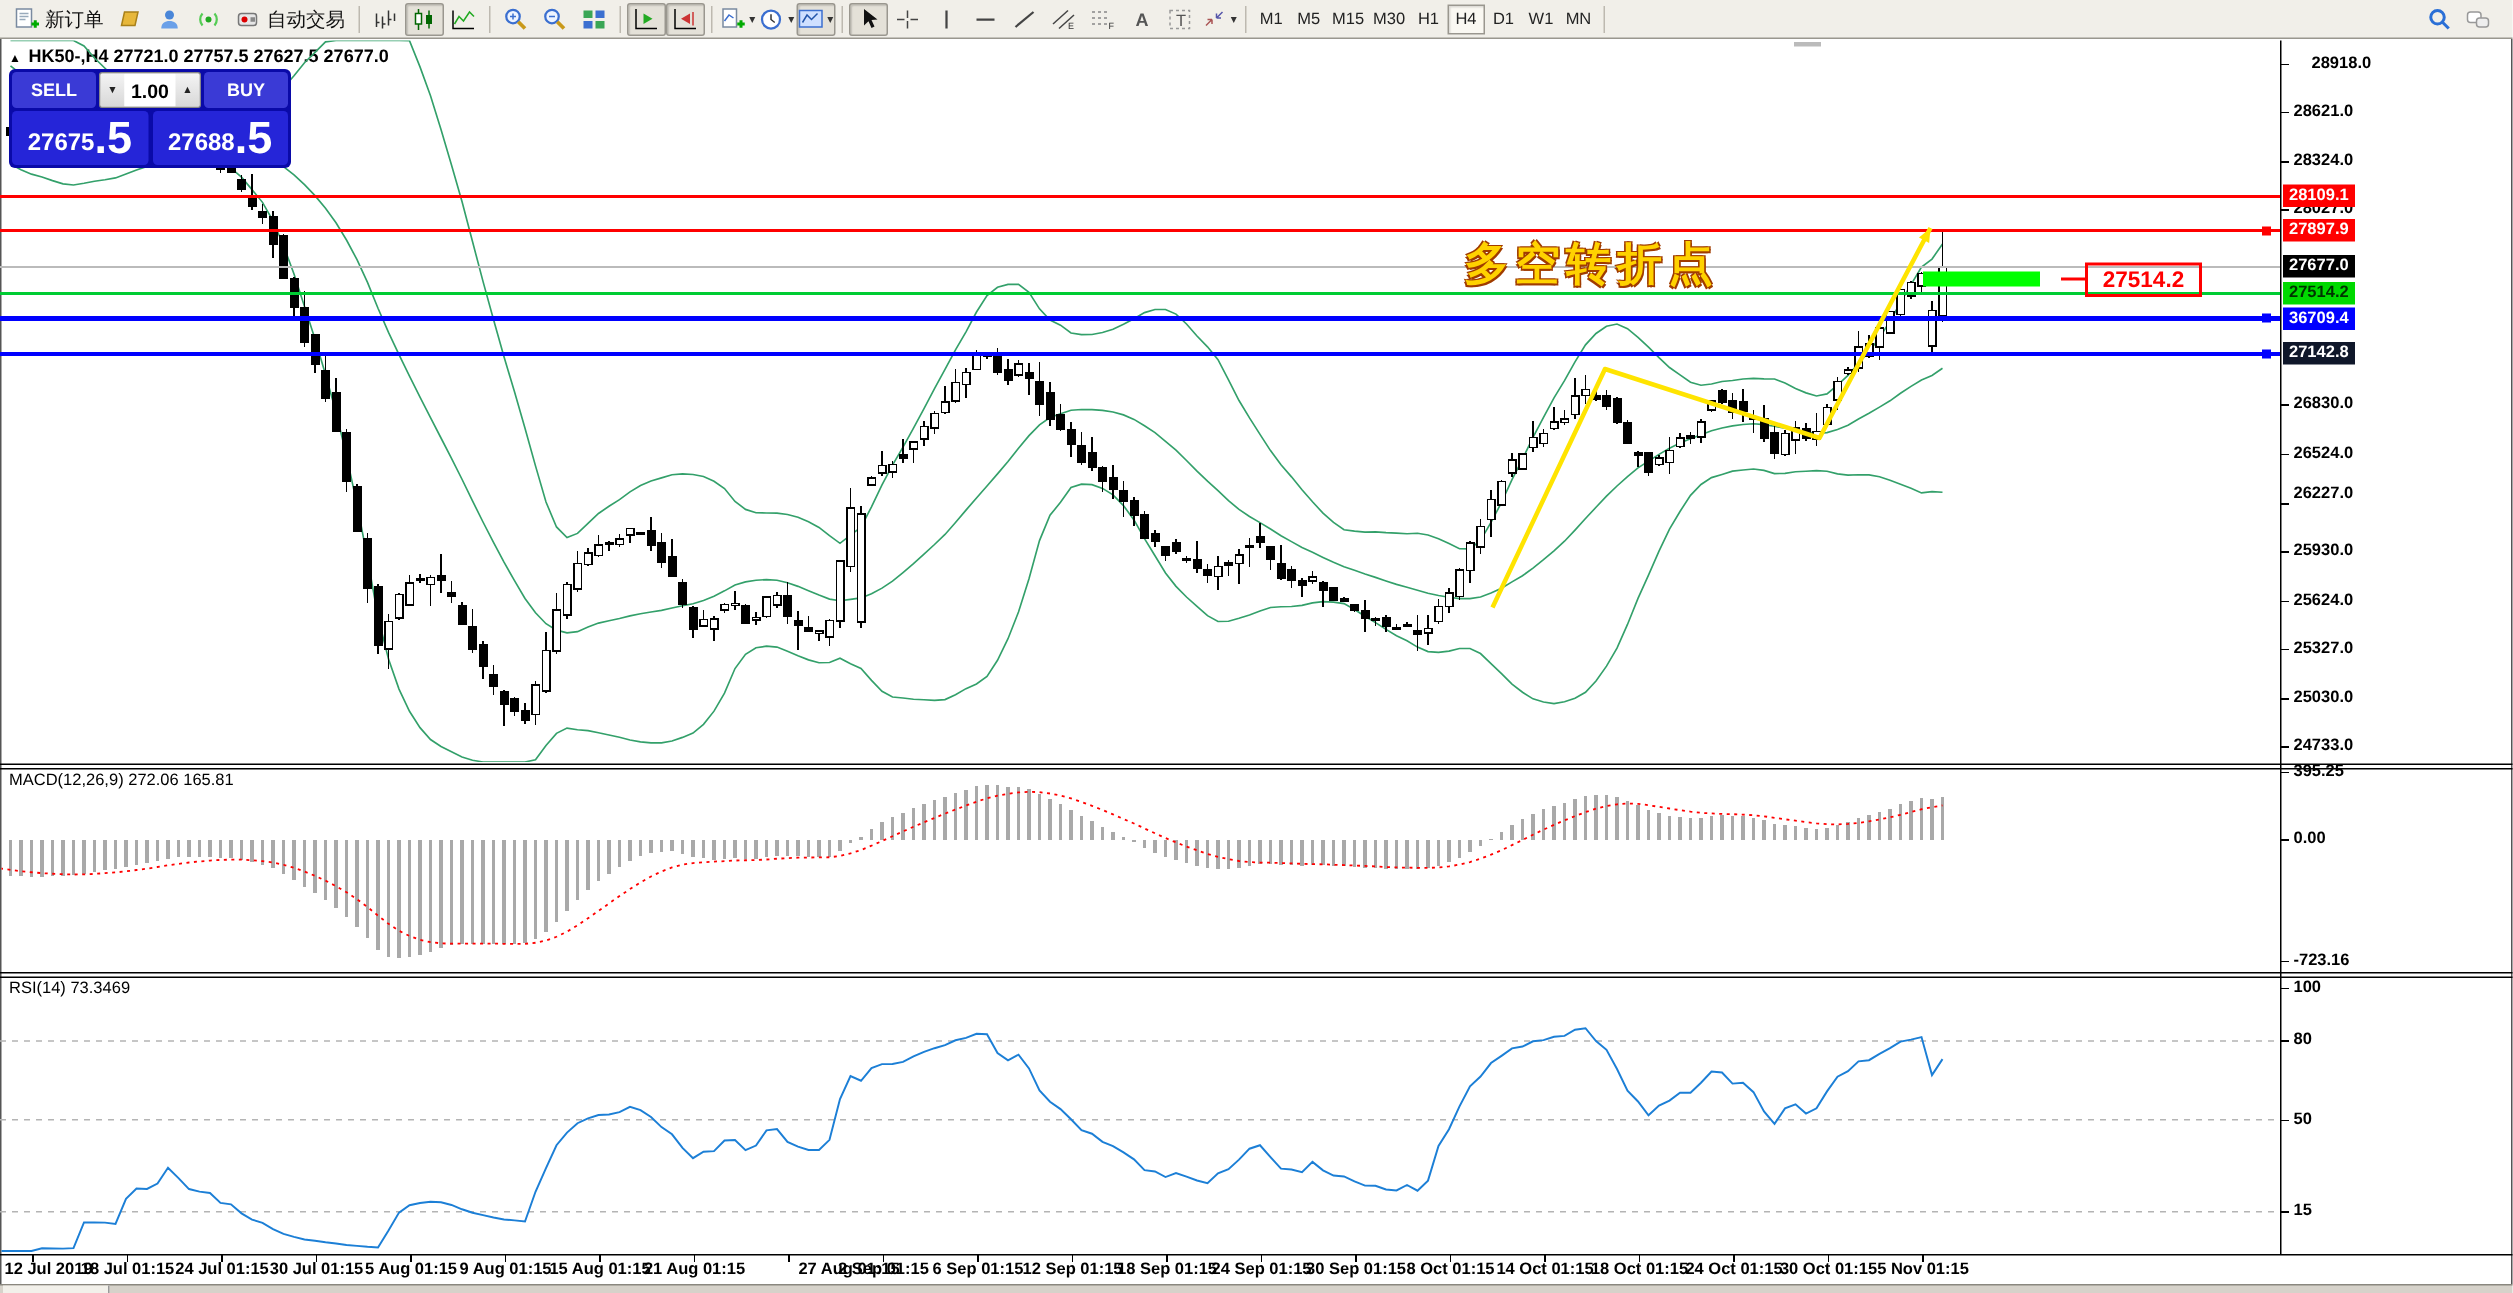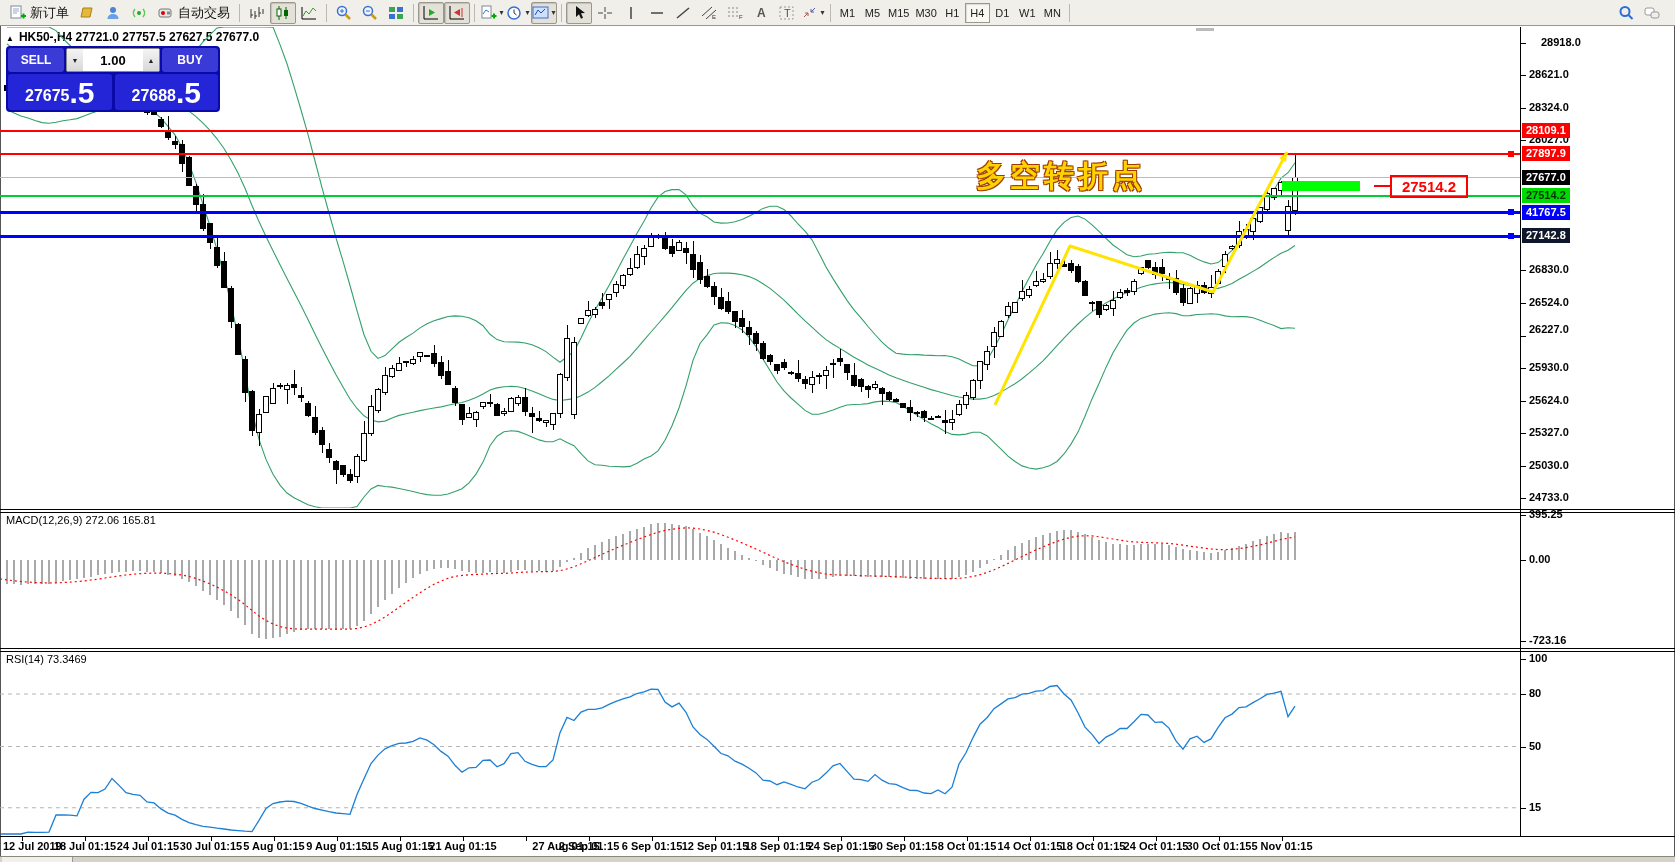--- a/index.html
+++ b/index.html
@@ -15,21 +15,21 @@
   .tf{min-width:25px;height:20px;display:flex;align-items:center;justify-content:center;font-size:11px;color:#222;
     border:1px solid transparent;padding:0 2px;box-sizing:border-box;}
   .tf.active{border:1px solid #9a978f;background:#faf8f2;box-shadow:inset 1px 1px 1px rgba(0,0,0,.12);}
   #tb-right{margin-left:auto;display:flex;align-items:center;margin-right:10px;}
   #chartwin{position:absolute;left:0;top:26px;width:1675px;height:830px;background:#fff;
     border-left:1px solid #555;border-right:1px solid #555;box-sizing:border-box;}
   .hsep{position:absolute;left:0;width:1675px;height:0;border-top:1px solid #000;}
   #axis-vline{position:absolute;left:1520px;top:27px;width:0;height:809px;border-left:1px solid #000;}
   #chart-title{position:absolute;left:6px;top:30px;font-size:12px;font-weight:bold;color:#000;}
   #chart-title .arr{font-size:8px;margin-right:5px;}
-  #oneclick{position:absolute;left:6px;top:46px;width:214px;height:66px;background:#0a0aa8;border-radius:4px;padding:2px;box-sizing:border-box;z-index:5;}
+  #oneclick{position:absolute;left:6px;top:46px;width:188px;height:66px;background:#0a0aa8;border-radius:4px;padding:2px;box-sizing:border-box;z-index:5;}
   #oc-row1{display:flex;height:24px;}
   .ocbtn{flex:0 0 56px;background:#3a3ad6;color:#fff;font-size:12px;font-weight:bold;display:flex;align-items:center;justify-content:center;border-radius:3px;}
   #oc-vol{flex:1;display:flex;margin:0 2px;background:#fff;border-radius:2px;overflow:hidden;border:1px solid #888;}
   .ocarrow{width:16px;background:linear-gradient(#f4f4f4,#d8d8d8);display:flex;align-items:center;justify-content:center;font-size:7px;color:#222;border:0;}
   #oc-vol input{width:100%;border:0;text-align:center;font-size:13px;font-weight:bold;font-family:"Liberation Sans",sans-serif;outline:none;}
   #oc-row2{display:flex;height:36px;margin-top:2px;gap:3px;}
   .ocprice{flex:1;background:#2525d8;color:#fff;display:flex;align-items:flex-end;justify-content:center;border-radius:3px;padding-bottom:4px;}
   .ocprice .big{font-size:30px;font-weight:bold;line-height:26px;}
   .ocprice .small{font-size:16px;font-weight:bold;line-height:20px;}
   .ytick{position:absolute;left:1529px;font-size:11px;font-weight:bold;color:#000;}
@@ -1010,21 +1010,21 @@
     <div class="ytick" style="top: 634.486px;">-723.16</div>
     <div class="ytick" style="top: 652px;">100</div>
     <div class="ytick" style="top: 687px;">80</div>
     <div class="ytick" style="top: 739.5px;">50</div>
     <div class="ytick" style="top: 800.75px;">15</div>
     <div class="ptag" style="top: 123.424px; background: rgb(255, 0, 0); color: rgb(255, 255, 255);">28109.1</div>
     <div class="ptag" style="top: 146.38px; background: rgb(255, 0, 0); color: rgb(255, 255, 255);">27897.9</div>
     <div class="psq" style="left: 1508px; top: 150.88px; background: rgb(255, 0, 0);"></div>
     <div class="ptag" style="top: 170.391px; background: rgb(0, 0, 0); color: rgb(255, 255, 255);">27677.0</div>
     <div class="ptag" style="top: 188.087px; background: rgb(0, 217, 0); color: rgb(0, 51, 0);">27514.2</div>
-    <div class="ptag" style="top: 204.826px; background: rgb(0, 0, 255); color: rgb(255, 255, 255);">41767.5</div>
+    <div class="ptag" style="top: 204.826px; background: rgb(0, 0, 255); color: rgb(255, 255, 255);">36709.4</div>
     <div class="psq" style="left: 1508px; top: 209.326px; background: rgb(0, 0, 255);"></div>
     <div class="ptag" style="top: 228.457px; background: #0f172a; color: rgb(255, 255, 255);">27142.8</div>
     <div class="psq" style="left: 1508px; top: 232.957px; background: rgb(0, 0, 255);"></div>
     <div class="datelab" style="left: 3px;">12 Jul 2019</div>
     <div class="datelab" style="left: 85px; transform: translateX(-50%);">18 Jul 01:15</div>
     <div class="datelab" style="left: 148px; transform: translateX(-50%);">24 Jul 01:15</div>
     <div class="datelab" style="left: 211px; transform: translateX(-50%);">30 Jul 01:15</div>
     <div class="datelab" style="left: 274px; transform: translateX(-50%);">5 Aug 01:15</div>
     <div class="datelab" style="left: 337px; transform: translateX(-50%);">9 Aug 01:15</div>
     <div class="datelab" style="left: 400px; transform: translateX(-50%);">15 Aug 01:15</div>

